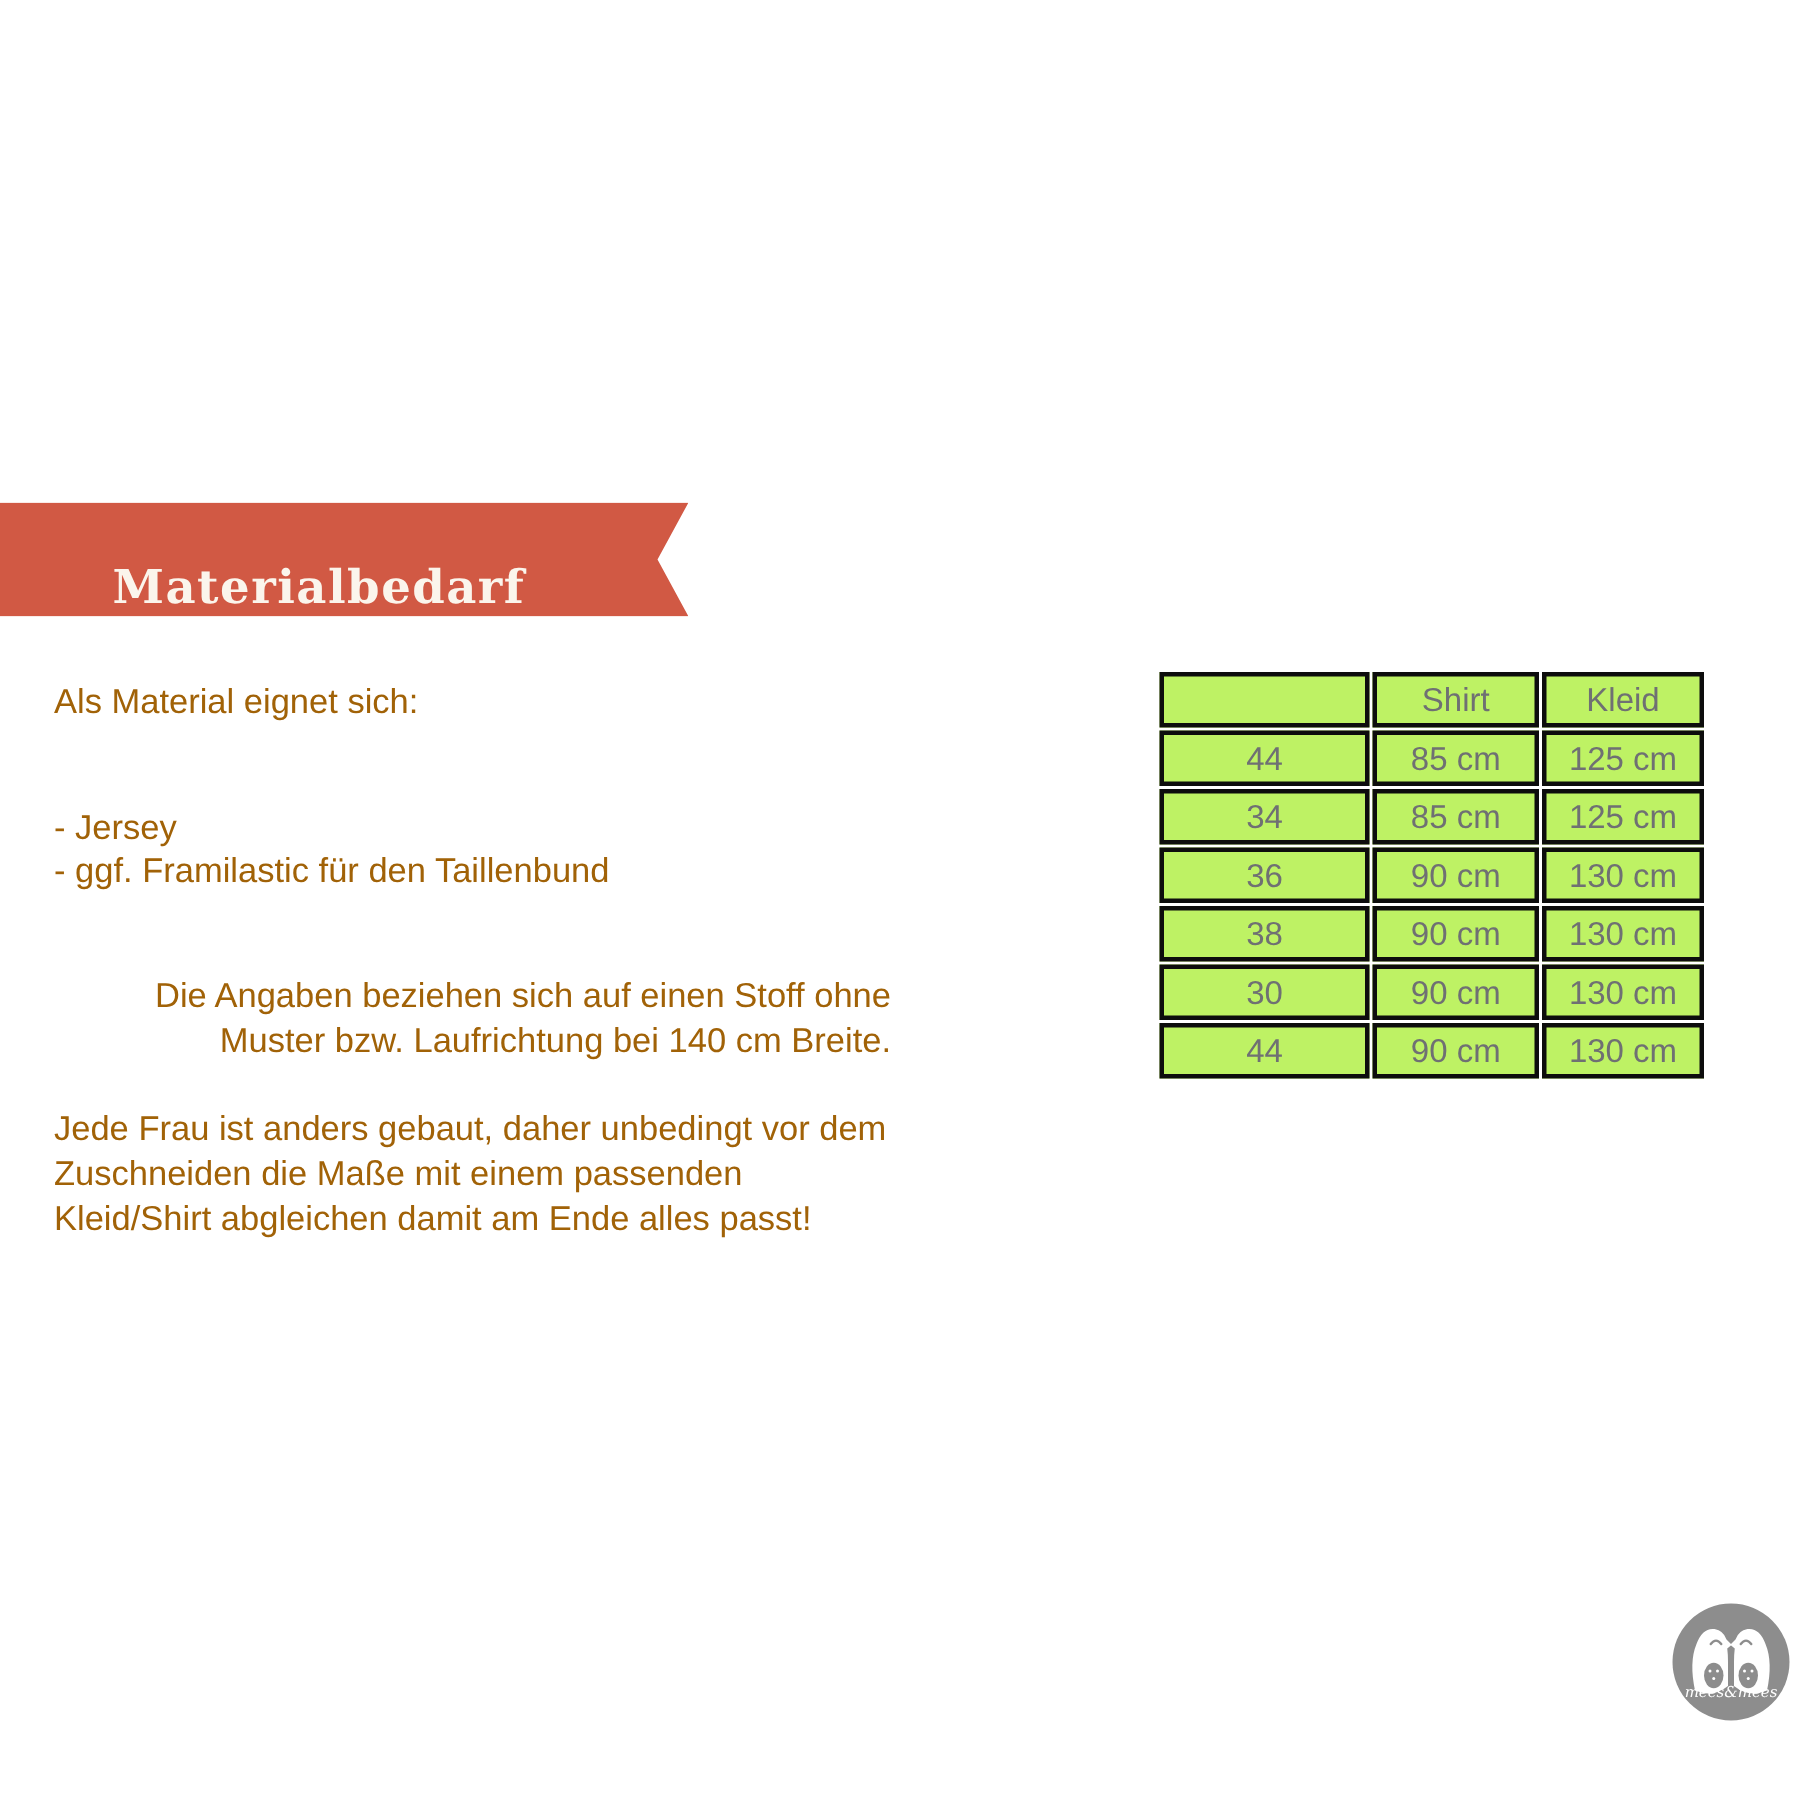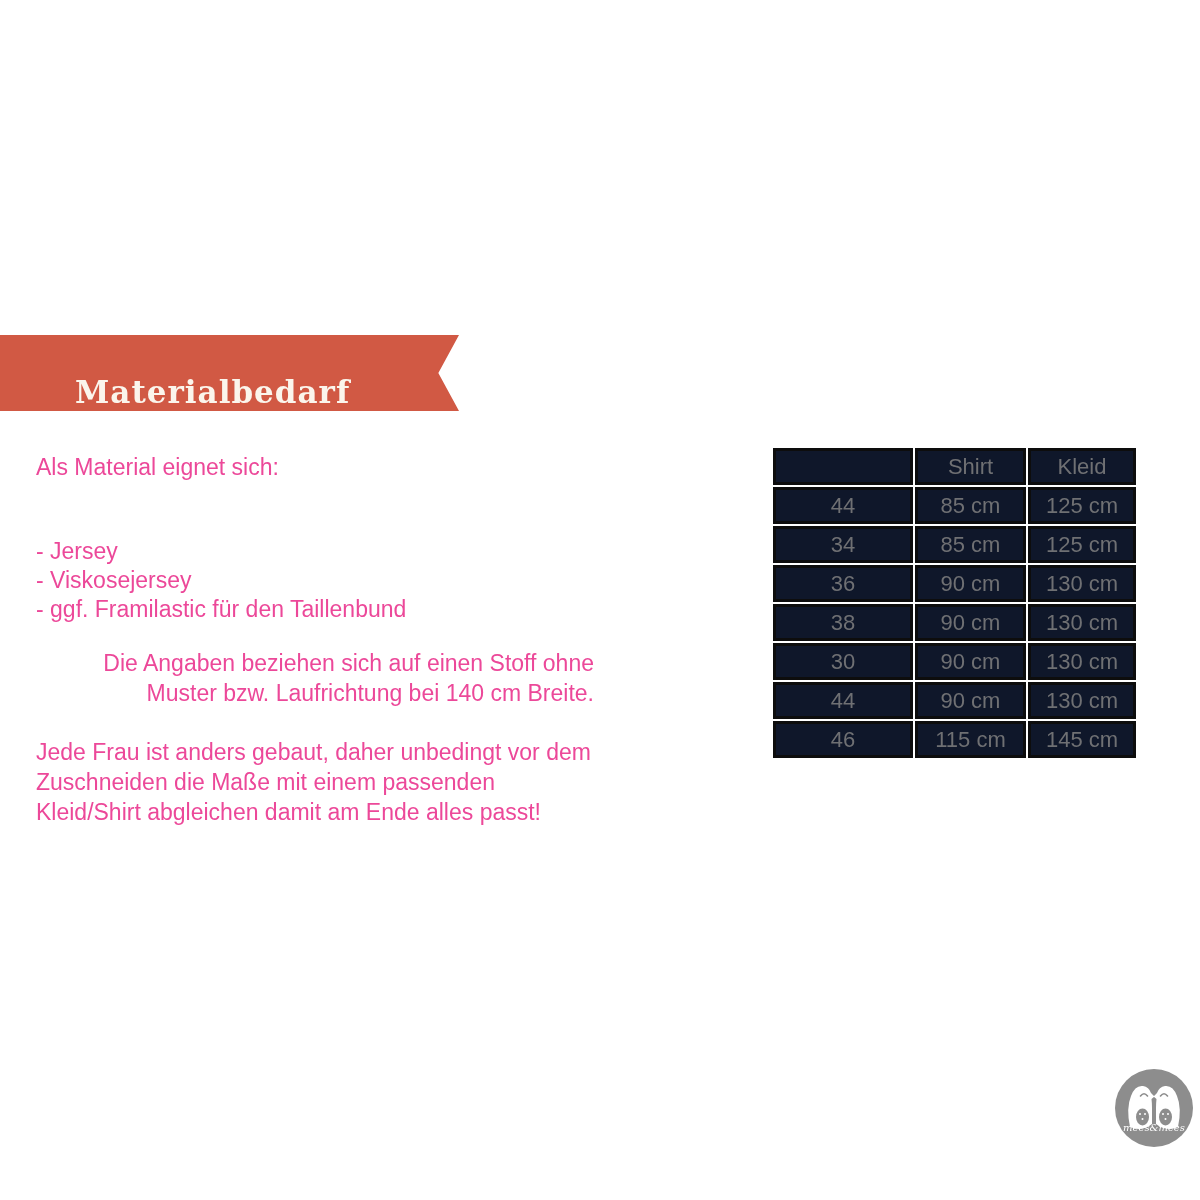--- a/index.html
+++ b/index.html
@@ -33,21 +33,21 @@
     padding-left: 75px;
     padding-bottom: 2px;
     margin-top: 40px;
   }
 
   
   .text-block {
     position: absolute;
     left: 36px;
     width: 558px;
-    color: #ec4899;
+    color: #a16207;
     font-size: 23px;
     line-height: 30px;
     font-weight: 400;
   }
   .intro-heading { top: 452px; }
   .materials-list {
     top: 537px;
     list-style: none;
     line-height: 29px;
   }
@@ -57,21 +57,21 @@
   
   .size-table {
     position: absolute;
     left: 771px; top: 446px;
     border-collapse: separate;
     border-spacing: 2px;
     table-layout: fixed;
   }
   .size-table th, .size-table td {
     border: 3px solid #0d0d0d;
-    background: #0f172a;
+    background: #bef264;
     text-align: center;
     vertical-align: middle;
     color: #6f7073;
     font-size: 22px;
     font-weight: 400;
     height: 37px;
     padding: 0;
   }
   .col-size  { width: 140px; }
   .col-shirt { width: 111px; }
@@ -90,21 +90,20 @@
 <div class="page">
 
   <div class="ribbon">
     <span class="ribbon-title">Materialbedarf</span>
   </div>
 
   <div class="text-block intro-heading">Als Material eignet sich:</div>
 
   <ul class="text-block materials-list">
     <li>- Jersey</li>
-    <li>- Viskosejersey</li>
     <li>- ggf. Framilastic für den Taillenbund</li>
   </ul>
 
   <p class="text-block para-fabric">Die Angaben beziehen sich auf einen Stoff ohne Muster bzw. Laufrichtung bei 140 cm Breite.</p>
   <p class="text-block para-fit">Jede Frau ist anders gebaut, daher unbedingt vor dem Zuschneiden die Maße mit einem passenden Kleid/Shirt abgleichen damit am Ende alles passt!</p>
 
   <table class="size-table">
     <colgroup>
       <col class="col-size">
         <col class="col-shirt">
@@ -141,25 +140,20 @@
       <tr>
         <td>30</td>
         <td>90 cm</td>
         <td>130 cm</td>
       </tr>
       <tr>
         <td>44</td>
         <td>90 cm</td>
         <td>130 cm</td>
       </tr>
-      <tr>
-        <td>46</td>
-        <td>115 cm</td>
-        <td>145 cm</td>
-      </tr>
     </tbody>
   </table>
 
   <div class="logo">
     <svg width="80" height="80" viewBox="0 0 80 80">
       <circle cx="40" cy="40" r="39" fill="#8d8d8d"></circle>
       <g>
         <path d="M16 59 Q12 40 17 28 Q21 17 29 18 Q35 19 37 25 L40.5 28.5 L37.5 31 Q38 35 38 40 L38 56 Q28 64 16 59 Z" fill="#ffffff"></path>
         <path d="M26.5 28 q3.5 -4.5 7 0" stroke="#8d8d8d" stroke-width="1.6" fill="none" stroke-linecap="round"></path>
         <ellipse cx="28.5" cy="49" rx="6.5" ry="8.5" fill="#8d8d8d"></ellipse>

